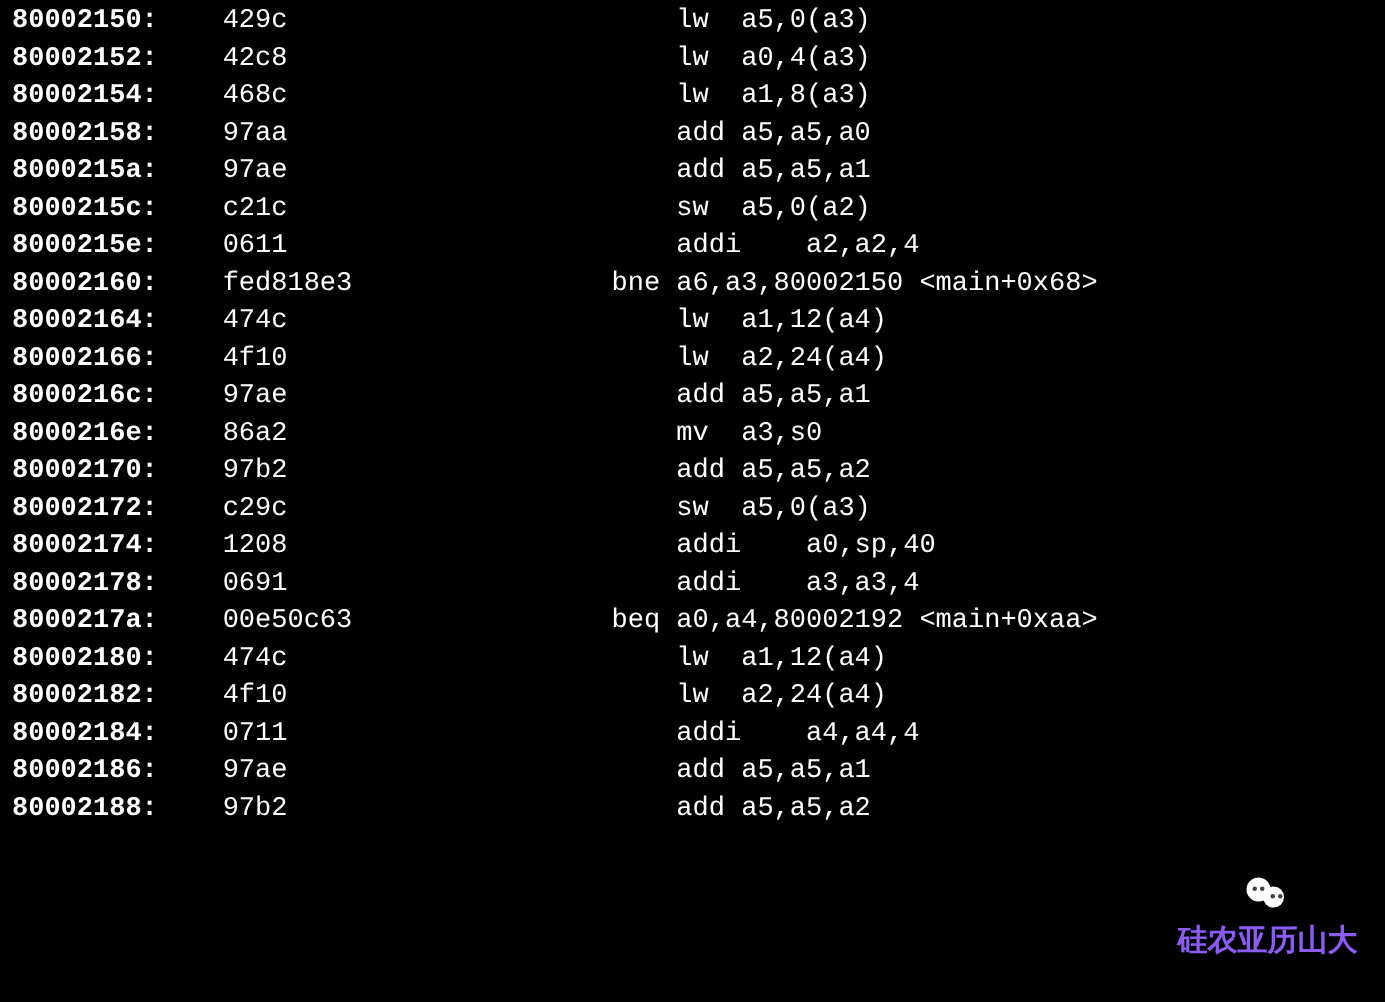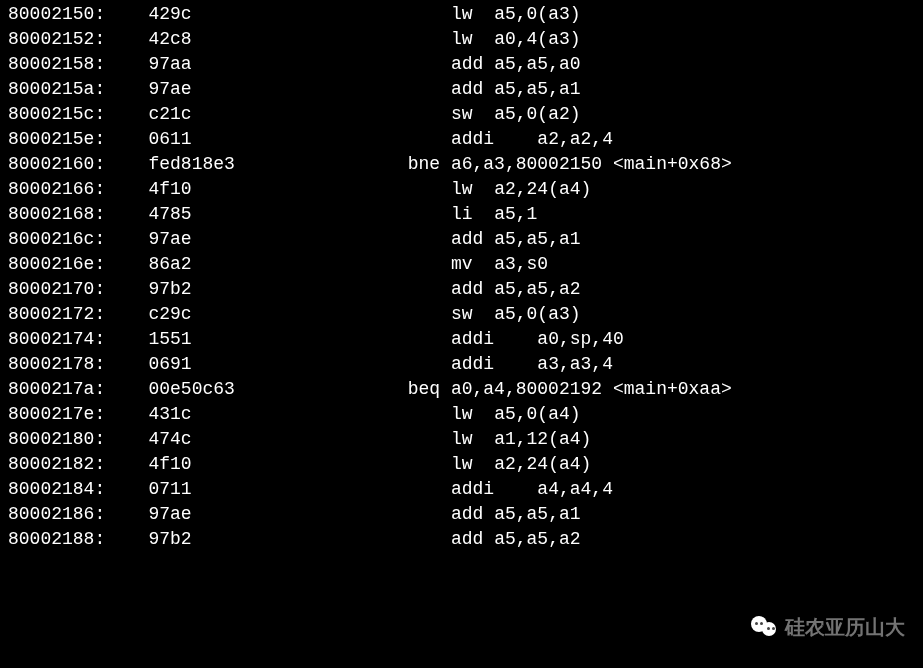--- a/index.html
+++ b/index.html
@@ -26,65 +26,66 @@
     .watermark {
       position: absolute;
       right: 18px;
       bottom: 28px;
       display: flex;
       align-items: center;
       gap: 6px;
       font-family: "PingFang SC", "Microsoft YaHei", sans-serif;
       font-weight: bold;
       font-size: 20px;
-      color: #737373;
+      color: #8b5cf6;
       z-index: 10;
+      flex-direction: column;
     }
     .watermark-icon {
       width: 28px;
       height: 24px;
       position: relative;
     }
     .watermark-icon .bubble {
       position: absolute;
       border-radius: 50%;
       background: #ffffff;
     }
     .watermark-icon .b1 { width: 16px; height: 16px; top: 0; left: 0; }
     .watermark-icon .b2 { width: 14px; height: 14px; top: 6px; left: 11px; }
     .watermark-icon .dot { width: 3px; height: 3px; background: #444; border-radius: 50%; top: 6px; left: 4px; }
     .watermark-icon .dot2 { width: 3px; height: 3px; background: #444; border-radius: 50%; top: 6px; left: 9px; }
     .watermark-icon .dot3 { width: 3px; height: 3px; background: #444; border-radius: 50%; top: 11px; left: 16px; }
     .watermark-icon .dot4 { width: 3px; height: 3px; background: #444; border-radius: 50%; top: 11px; left: 21px; }
-    .addr { display: inline; }
+    .addr { display: inline; font-weight: bold; }
     .hex { display: inline; }
     .mnemonic { display: inline; text-align: center; }
     .operands { display: inline; }
   </style>
 </head>
 <body>
 
 <div id="container">
     <span class="line"><span class="addr">80002150:</span>    <span class="hex">429c</span>                        <span class="mnemonic">lw</span>  <span class="operands">a5,0(a3)</span></span>
     <span class="line"><span class="addr">80002152:</span>    <span class="hex">42c8</span>                        <span class="mnemonic">lw</span>  <span class="operands">a0,4(a3)</span></span>
+    <span class="line"><span class="addr">80002154:</span>    <span class="hex">468c</span>                        <span class="mnemonic">lw</span>  <span class="operands">a1,8(a3)</span></span>
     <span class="line"><span class="addr">80002158:</span>    <span class="hex">97aa</span>                        <span class="mnemonic">add</span> <span class="operands">a5,a5,a0</span></span>
     <span class="line"><span class="addr">8000215a:</span>    <span class="hex">97ae</span>                        <span class="mnemonic">add</span> <span class="operands">a5,a5,a1</span></span>
     <span class="line"><span class="addr">8000215c:</span>    <span class="hex">c21c</span>                        <span class="mnemonic">sw</span>  <span class="operands">a5,0(a2)</span></span>
     <span class="line"><span class="addr">8000215e:</span>    <span class="hex">0611</span>                        <span class="mnemonic">addi</span>    <span class="operands">a2,a2,4</span></span>
     <span class="line"><span class="addr">80002160:</span>    <span class="hex">fed818e3</span>                <span class="mnemonic">bne</span> <span class="operands">a6,a3,80002150 &lt;main+0x68&gt;</span></span>
+    <span class="line"><span class="addr">80002164:</span>    <span class="hex">474c</span>                        <span class="mnemonic">lw</span>  <span class="operands">a1,12(a4)</span></span>
     <span class="line"><span class="addr">80002166:</span>    <span class="hex">4f10</span>                        <span class="mnemonic">lw</span>  <span class="operands">a2,24(a4)</span></span>
-    <span class="line"><span class="addr">80002168:</span>    <span class="hex">4785</span>                        <span class="mnemonic">li</span>  <span class="operands">a5,1</span></span>
     <span class="line"><span class="addr">8000216c:</span>    <span class="hex">97ae</span>                        <span class="mnemonic">add</span> <span class="operands">a5,a5,a1</span></span>
     <span class="line"><span class="addr">8000216e:</span>    <span class="hex">86a2</span>                        <span class="mnemonic">mv</span>  <span class="operands">a3,s0</span></span>
     <span class="line"><span class="addr">80002170:</span>    <span class="hex">97b2</span>                        <span class="mnemonic">add</span> <span class="operands">a5,a5,a2</span></span>
     <span class="line"><span class="addr">80002172:</span>    <span class="hex">c29c</span>                        <span class="mnemonic">sw</span>  <span class="operands">a5,0(a3)</span></span>
-    <span class="line"><span class="addr">80002174:</span>    <span class="hex">1551</span>                        <span class="mnemonic">addi</span>    <span class="operands">a0,sp,40</span></span>
+    <span class="line"><span class="addr">80002174:</span>    <span class="hex">1208</span>                        <span class="mnemonic">addi</span>    <span class="operands">a0,sp,40</span></span>
     <span class="line"><span class="addr">80002178:</span>    <span class="hex">0691</span>                        <span class="mnemonic">addi</span>    <span class="operands">a3,a3,4</span></span>
     <span class="line"><span class="addr">8000217a:</span>    <span class="hex">00e50c63</span>                <span class="mnemonic">beq</span> <span class="operands">a0,a4,80002192 &lt;main+0xaa&gt;</span></span>
-    <span class="line"><span class="addr">8000217e:</span>    <span class="hex">431c</span>                        <span class="mnemonic">lw</span>  <span class="operands">a5,0(a4)</span></span>
     <span class="line"><span class="addr">80002180:</span>    <span class="hex">474c</span>                        <span class="mnemonic">lw</span>  <span class="operands">a1,12(a4)</span></span>
     <span class="line"><span class="addr">80002182:</span>    <span class="hex">4f10</span>                        <span class="mnemonic">lw</span>  <span class="operands">a2,24(a4)</span></span>
     <span class="line"><span class="addr">80002184:</span>    <span class="hex">0711</span>                        <span class="mnemonic">addi</span>    <span class="operands">a4,a4,4</span></span>
     <span class="line"><span class="addr">80002186:</span>    <span class="hex">97ae</span>                        <span class="mnemonic">add</span> <span class="operands">a5,a5,a1</span></span>
     <span class="line"><span class="addr">80002188:</span>    <span class="hex">97b2</span>                        <span class="mnemonic">add</span> <span class="operands">a5,a5,a2</span></span>
   </div>
 
 <div class="watermark">
   <span class="watermark-icon">
     <span class="bubble b1"></span>

